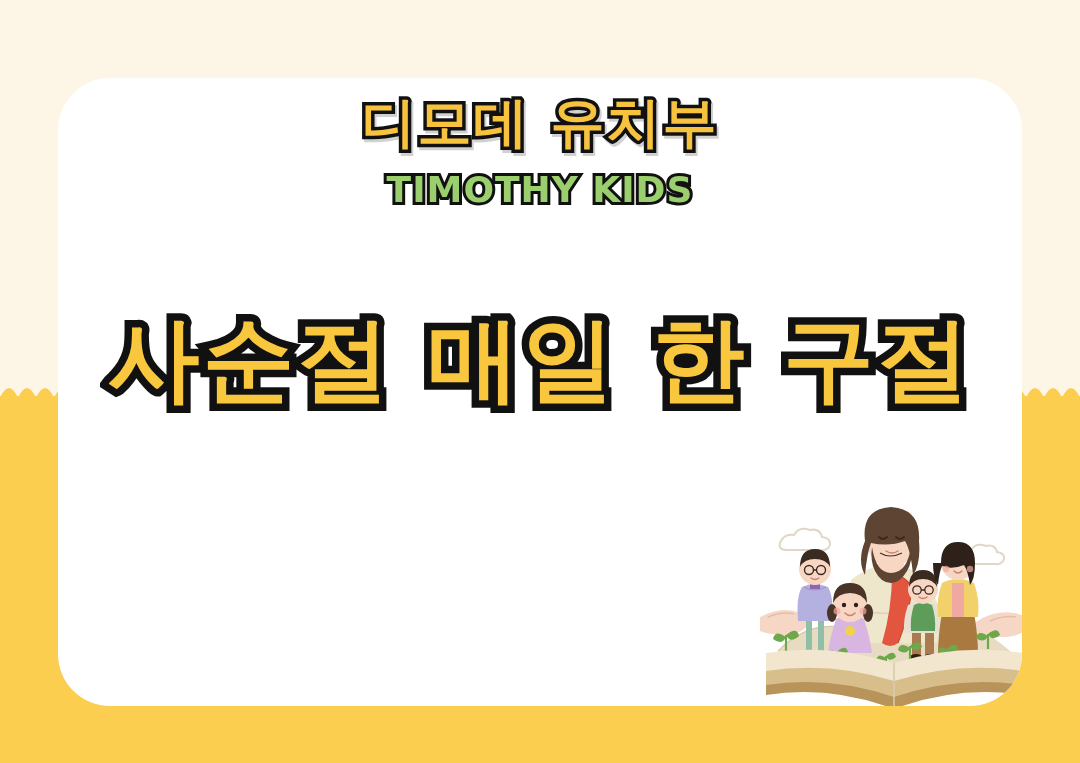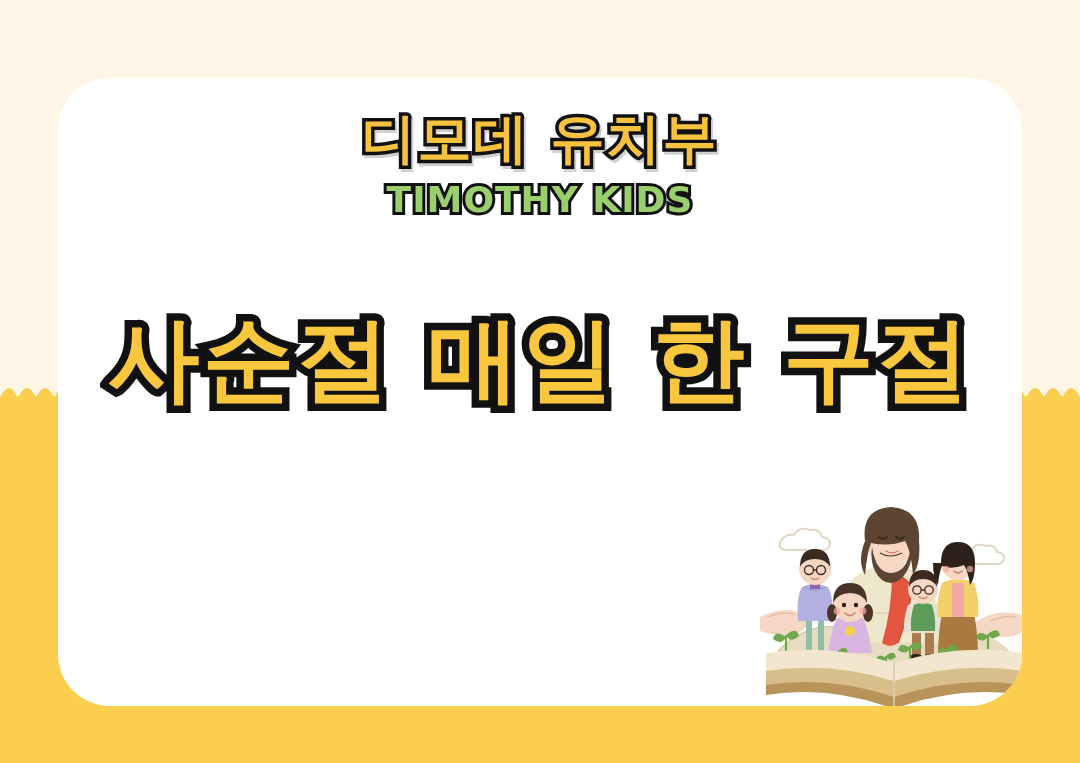--- a/index.html
+++ b/index.html
@@ -61,33 +61,33 @@
   }
   .brand-kr {
     font-family: "DejaVu Sans", sans-serif;
     font-weight: 700;
     font-size: 54px;
     line-height: 1.0;
     letter-spacing: 2px;
     color: #F7C33F;
     -webkit-text-stroke: 7px #111111;
     paint-order: stroke fill;
-    margin: 16px;
+    margin: 0;
     filter: drop-shadow(2px 3px 0 rgba(0,0,0,0.18));
   }
   .brand-en {
     font-family: "DejaVu Sans", sans-serif;
     font-weight: 700;
     font-size: 36px;
     line-height: 1.0;
     letter-spacing: 1px;
     color: #9BCE6C;
     -webkit-text-stroke: 6px #111111;
     paint-order: stroke fill;
-    margin: 6px 0 0 0;
+    margin: 22px 0 0 0;
     filter: drop-shadow(0 0 3px rgba(255,255,255,0.95));
   }
 
   
   .title-wrap {
     position: absolute;
     left: 0;
     right: 0;
     top: 228px;
     text-align: center;

